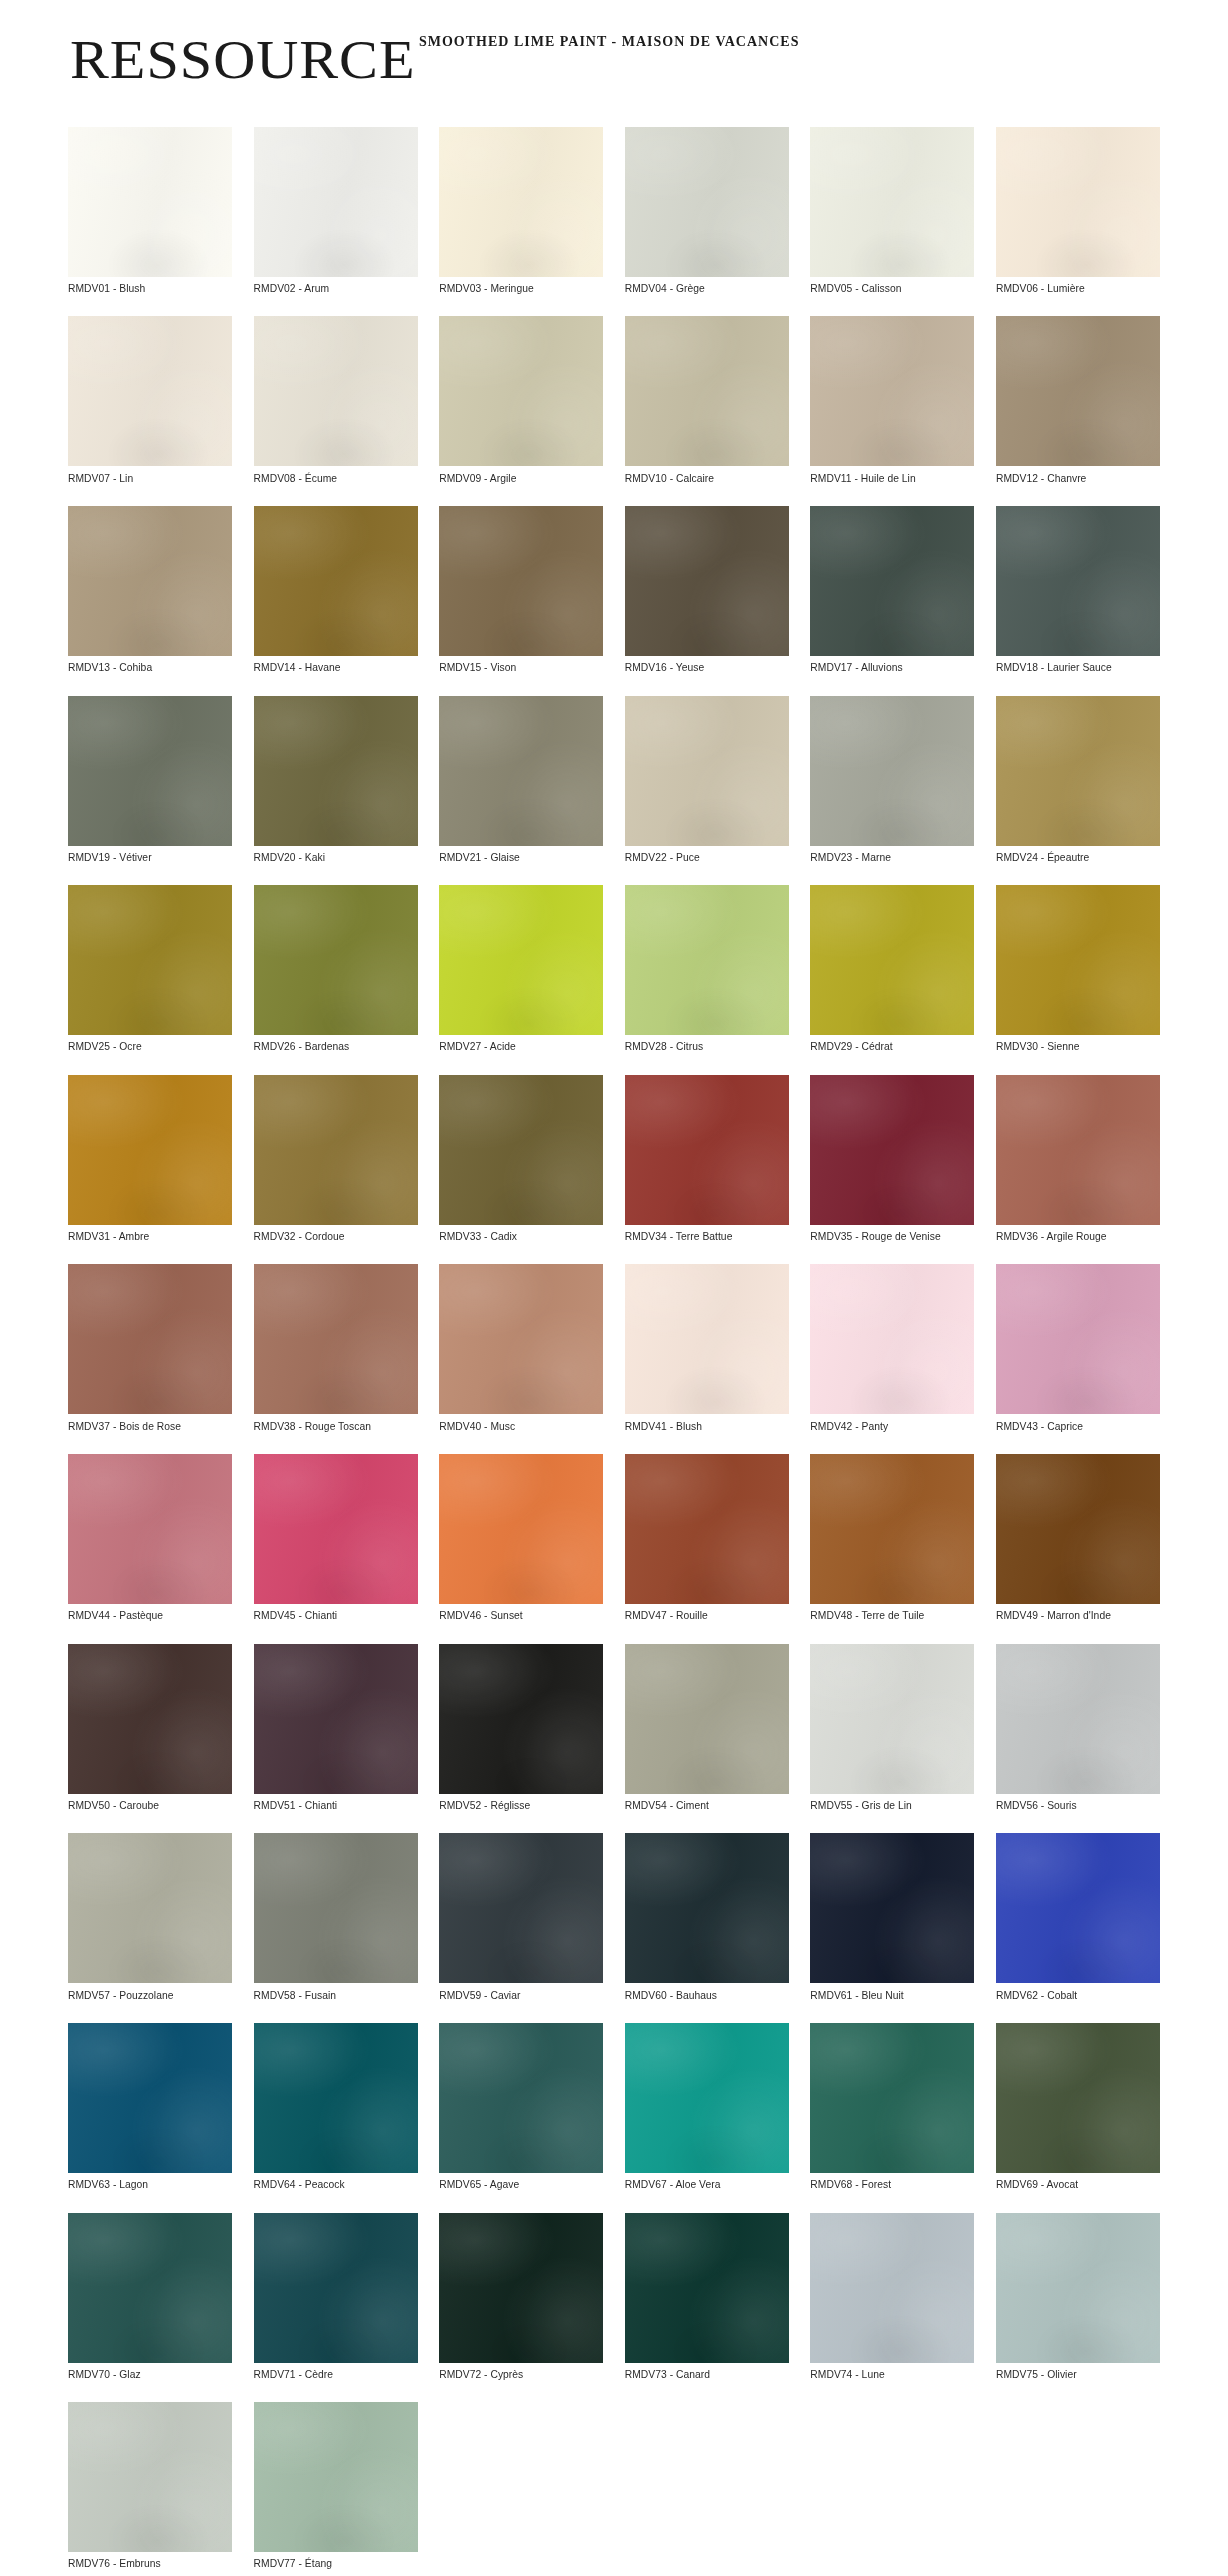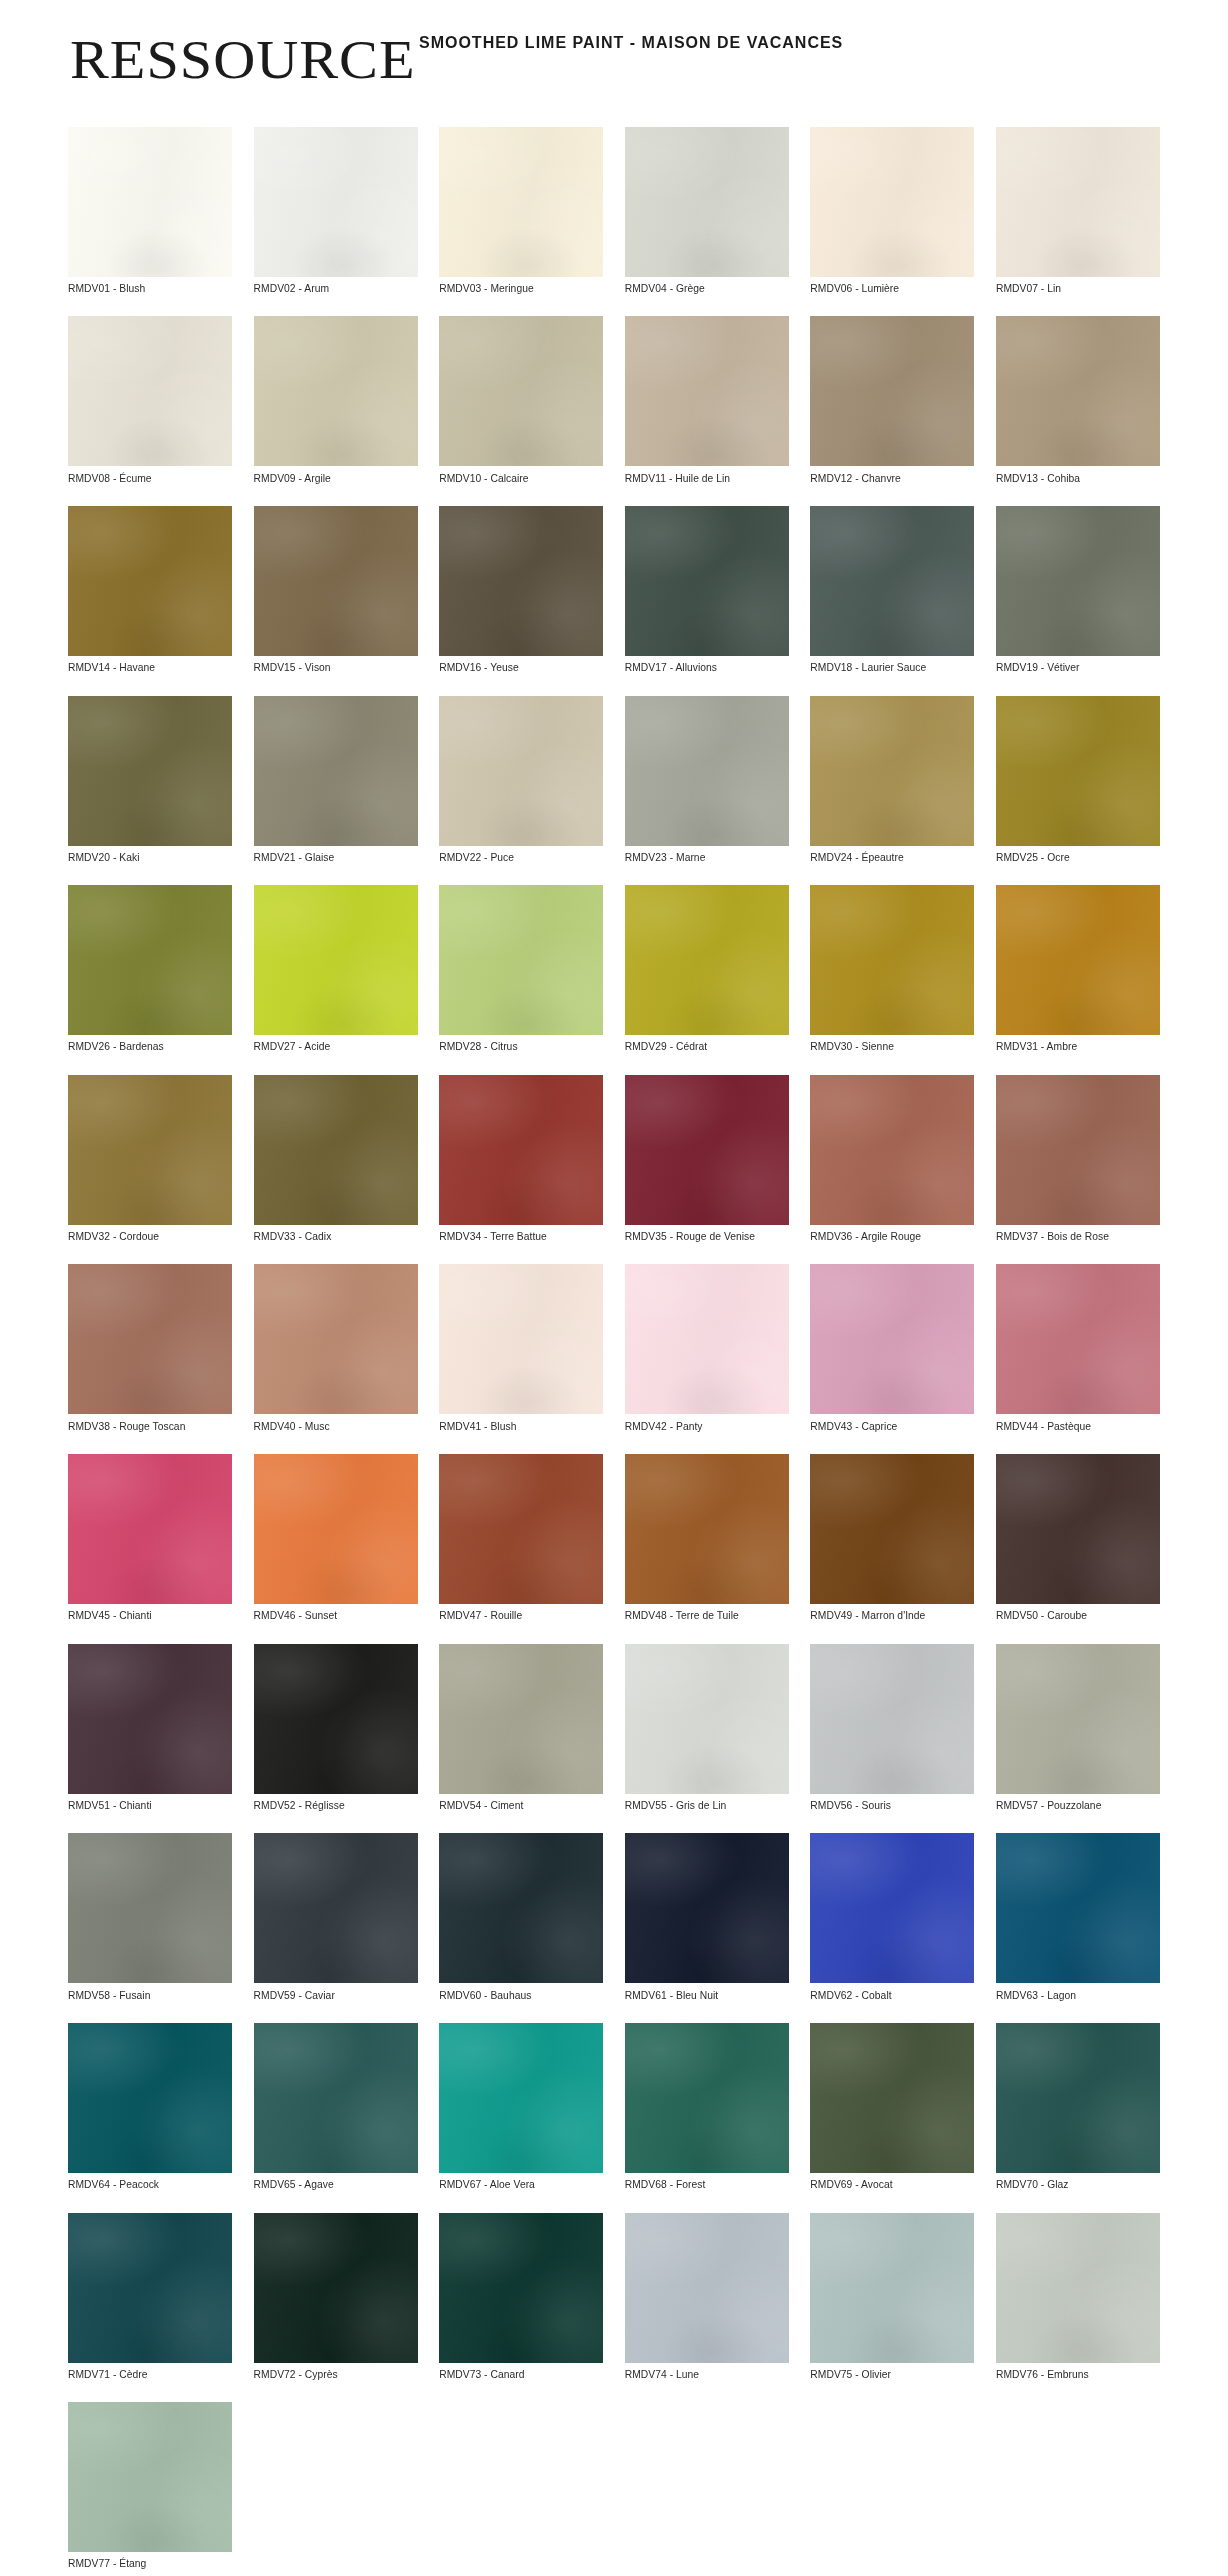--- a/index.html
+++ b/index.html
@@ -45,23 +45,23 @@
       rgba(0,0,0,0) 0.9px,
       rgba(0,0,0,0) 2.7px);
     -webkit-background-clip: text;
     transform: scaleX(1.06);
     transform-origin: left bottom;
   }
   .brand-inner {
     display: inline-block;
   }
   .subtitle {
-    font-family: Liberation Sans, sans-serif;
+    font-family: Liberation Serif, serif;
     font-weight: bold;
-    font-size: 16px;
+    font-size: 14px;
     letter-spacing: 1px;
     color: #1b1b1b;
     margin-left: 23px;
     padding-bottom: 8px;
     white-space: nowrap;
   }
 
   
   .grid {
     padding: 19.7px 68px 36px 68px;
@@ -125,20 +125,24 @@
       </div>
       <div class="cell">
         <div class="chip" style="background-color: rgb(248, 240, 218);"></div>
         <div class="chip-label">RMDV03 - Meringue</div>
       </div>
       <div class="cell">
         <div class="chip" style="background-color: rgb(215, 217, 207);"></div>
         <div class="chip-label">RMDV04 - Grège</div>
       </div>
       <div class="cell">
+        <div class="chip" style="background-color: rgb(237, 238, 226);"></div>
+        <div class="chip-label">RMDV05 - Calisson</div>
+      </div>
+      <div class="cell">
         <div class="chip" style="background-color: rgb(247, 235, 218);"></div>
         <div class="chip-label">RMDV06 - Lumière</div>
       </div>
       <div class="cell">
         <div class="chip" style="background-color: rgb(239, 231, 218);"></div>
         <div class="chip-label">RMDV07 - Lin</div>
       </div>
       <div class="cell">
         <div class="chip" style="background-color: rgb(232, 227, 214);"></div>
         <div class="chip-label">RMDV08 - Écume</div>

